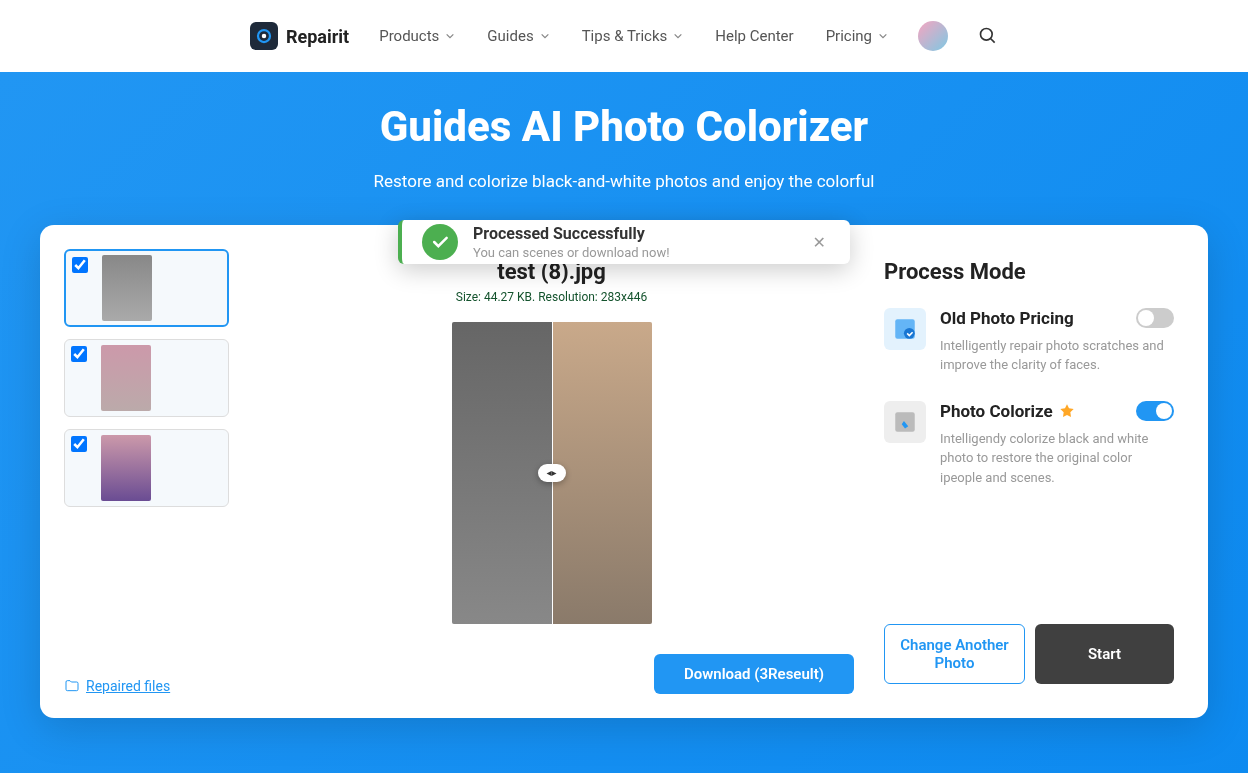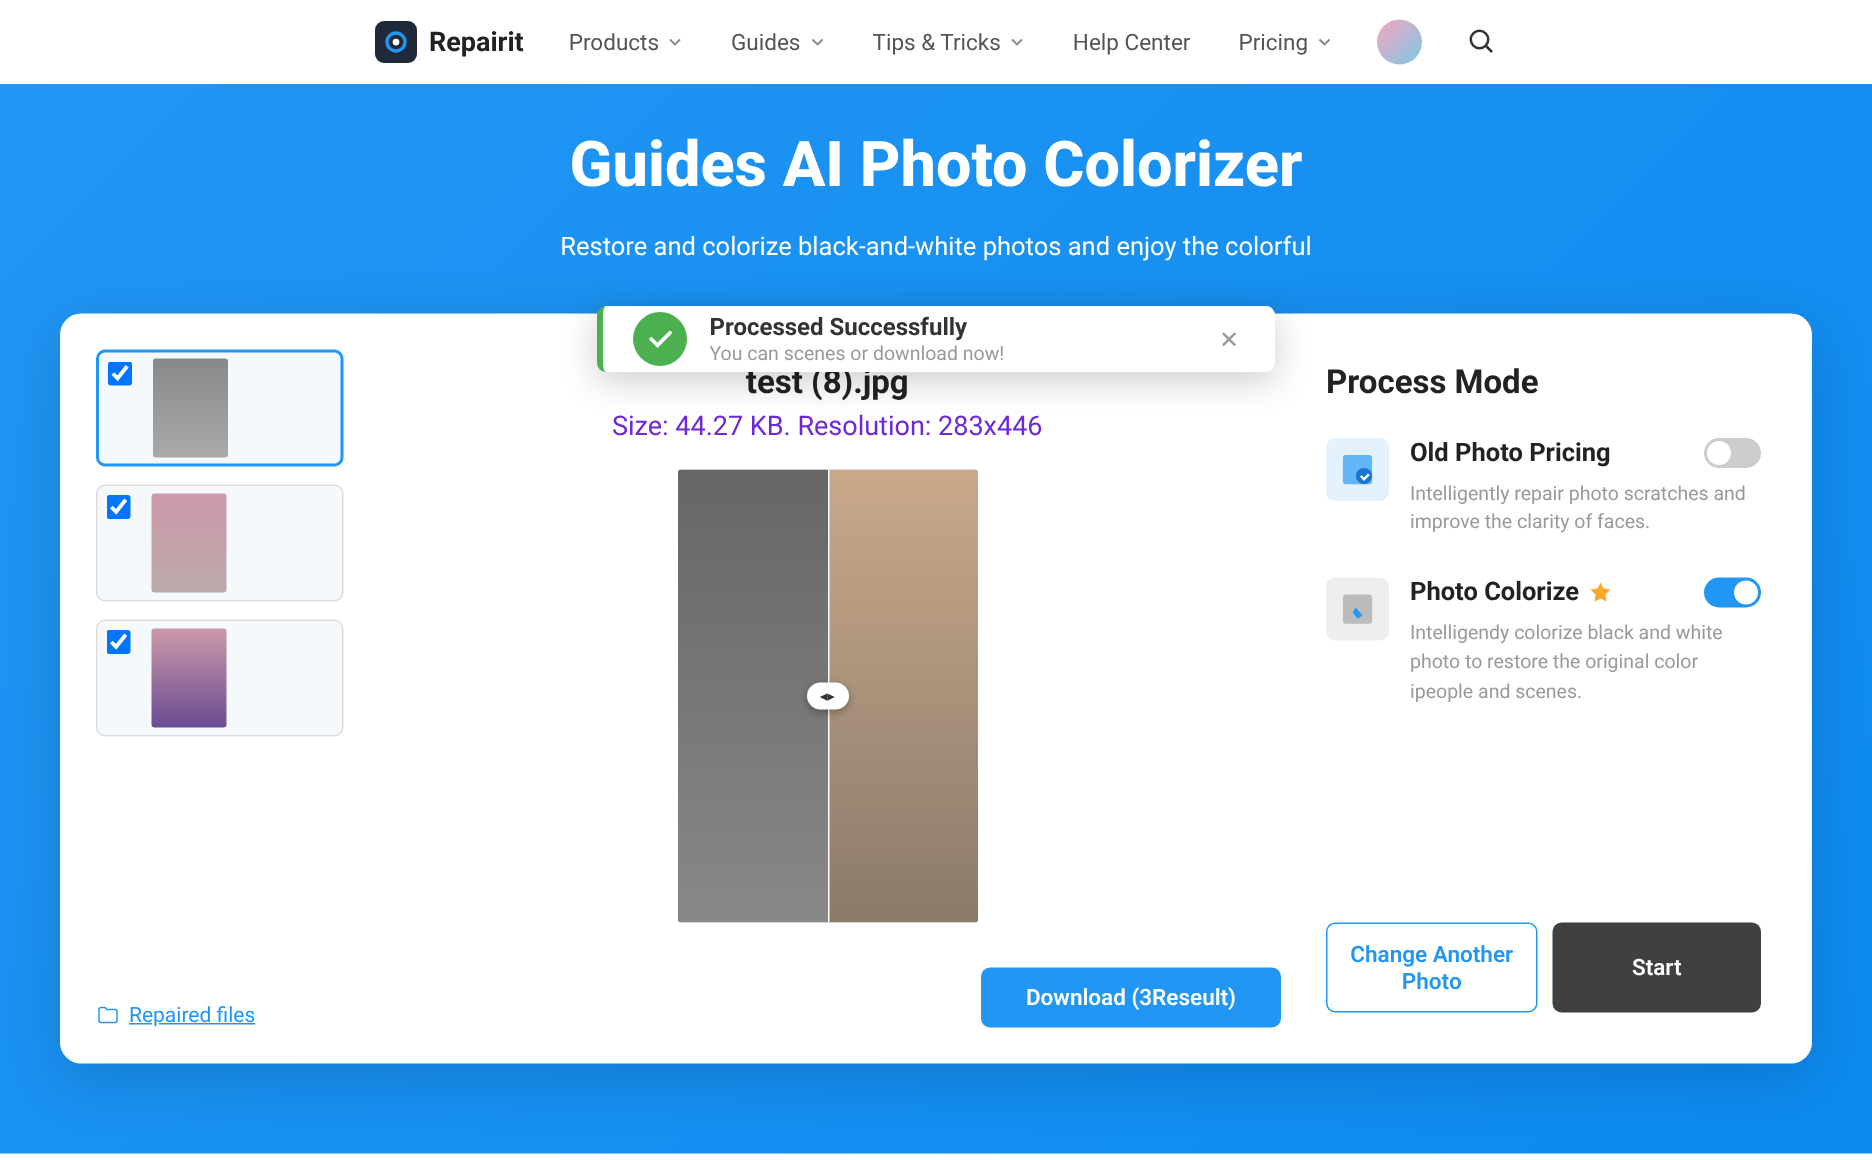--- a/index.html
+++ b/index.html
@@ -1,18 +1,18 @@
 <!DOCTYPE html>
 <html><head>
 <meta charset="utf-8">
 <style>
 * { margin: 0; padding: 0; box-sizing: border-box; font-family: -apple-system, BlinkMacSystemFont, 'Segoe UI', Roboto, Arial, sans-serif; }
 body { background: #fff; width: 1248px; height: 773px; overflow: hidden; }
 
-.header { height: 56px; display: flex; align-items: center; padding: 0 40px; background: #fff; justify-content: center; gap: 30px; }
+.header { height: 72px; display: flex; align-items: center; padding: 0 40px; background: #fff; justify-content: center; gap: 30px; }
 .logo { display: flex; align-items: center; gap: 8px; font-weight: 700; font-size: 18px; color: #222; }
 .logo-icon { width: 28px; height: 28px; background: #1e2a3a; border-radius: 6px; display: flex; align-items: center; justify-content: center; }
 .logo-icon svg { width: 18px; height: 18px; }
 .nav { display: flex; gap: 32px; align-items: center; }
 .nav-item { display: flex; align-items: center; gap: 6px; color: #555; font-size: 15px; cursor: pointer; }
 .chevron { width: 10px; height: 10px; }
 .avatar { width: 30px; height: 30px; border-radius: 50%; background: linear-gradient(135deg, #f6a5c0, #7ec8e3); cursor: pointer; }
 .search-icon { width: 20px; height: 20px; cursor: pointer; color: #333; }
 
 .hero { background: linear-gradient(135deg, #2196f3, #0d8af0); padding: 30px 0 0 0; text-align: center; position: relative; min-height: 713px; }
@@ -30,21 +30,21 @@
 .col-thumbs { width: 165px; display: flex; flex-direction: column; gap: 12px; }
 .thumb { border: 1px solid #ddd; border-radius: 6px; padding: 6px; display: flex; align-items: center; gap: 8px; background: #f5f9fc; position: relative; height: 78px; }
 .thumb.selected { border: 2px solid #2196f3; }
 .thumb-check { position: absolute; top: 6px; left: 6px; width: 16px; height: 16px; cursor: pointer; }
 .thumb-img { width: 50px; height: 66px; margin-left: 30px; background: linear-gradient(#888, #aaa); border-radius: 2px; }
 .thumb-img.c2 { background: linear-gradient(#c9a, #baa); }
 .thumb-img.c3 { background: linear-gradient(#c9a, #6a4c93); }
 
 .col-main { flex: 1; background: #fff; border-radius: 6px; padding: 10px 20px; text-align: center; display: flex; flex-direction: column; }
 .file-name { font-size: 22px; font-weight: 700; color: #222; margin-bottom: 6px; }
-.file-meta { font-size: 18px; color: #6d28d9; margin-bottom: 18px; }
+.file-meta { font-size: 12px; color: #14532d; margin-bottom: 18px; }
 .preview { width: 200px; height: 302px; margin: 0 auto; position: relative; background: #ddd; border-radius: 2px; overflow: hidden; }
 .preview-left { position: absolute; left: 0; top: 0; width: 50%; height: 100%; background: linear-gradient(#666, #888); }
 .preview-right { position: absolute; right: 0; top: 0; width: 50%; height: 100%; background: linear-gradient(#c9a98a, #8a7a6a); }
 .slider-handle { position: absolute; left: 50%; top: 50%; transform: translate(-50%, -50%); width: 28px; height: 18px; background: #fff; border-radius: 10px; display: flex; align-items: center; justify-content: center; gap: 2px; font-size: 10px; color: #333; cursor: ew-resize; box-shadow: 0 2px 6px rgba(0,0,0,0.3); }
 .slider-line { position: absolute; left: 50%; top: 0; width: 1px; height: 100%; background: #fff; }
 
 .col-side { width: 310px; padding: 10px; display: flex; flex-direction: column; }
 .side-title { font-size: 22px; font-weight: 700; color: #222; margin-bottom: 24px; }
 .mode { display: flex; gap: 14px; margin-bottom: 26px; }
 .mode-icon { width: 42px; height: 42px; flex-shrink: 0; background: #e3f2fd; border-radius: 6px; display: flex; align-items: center; justify-content: center; }

